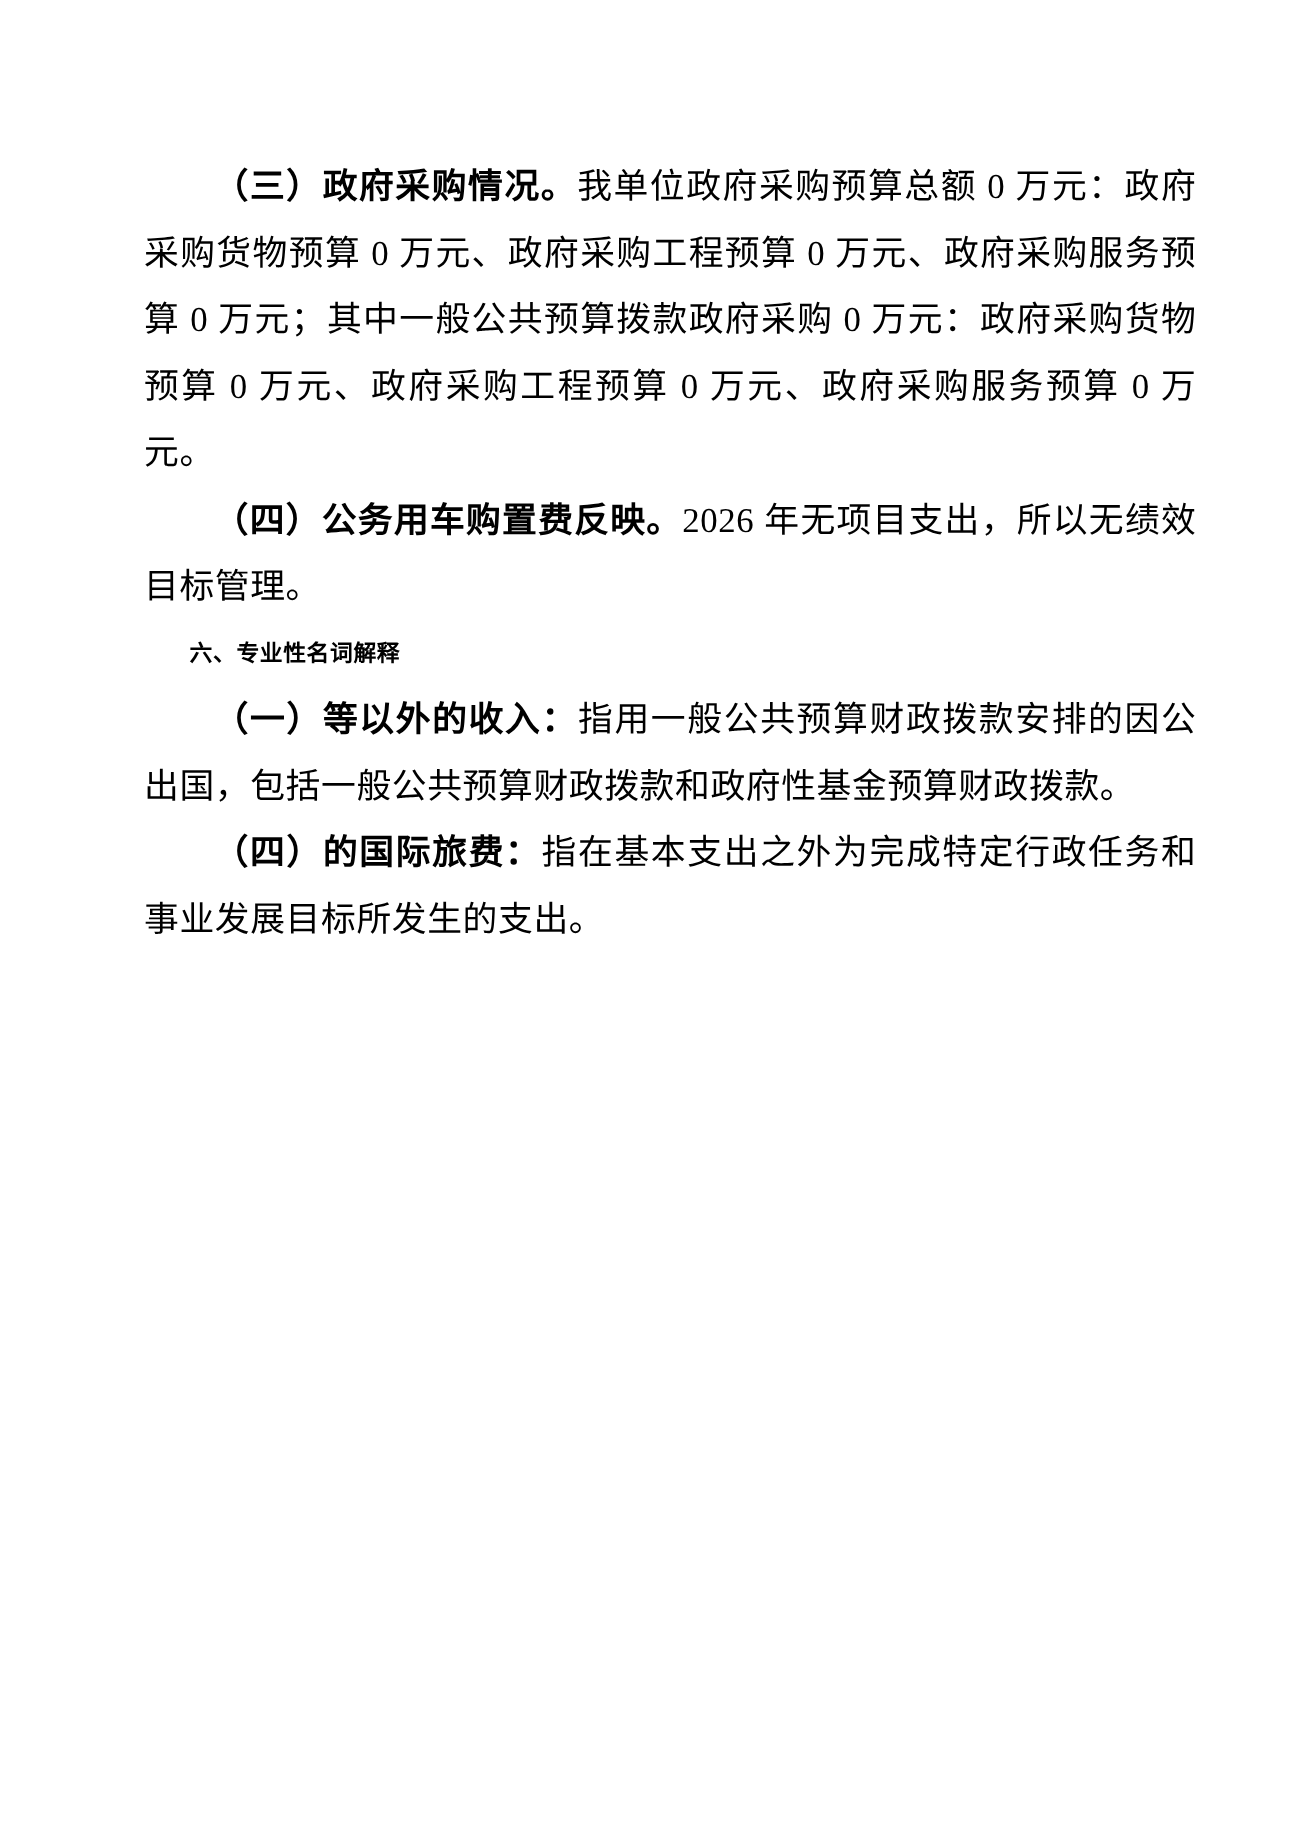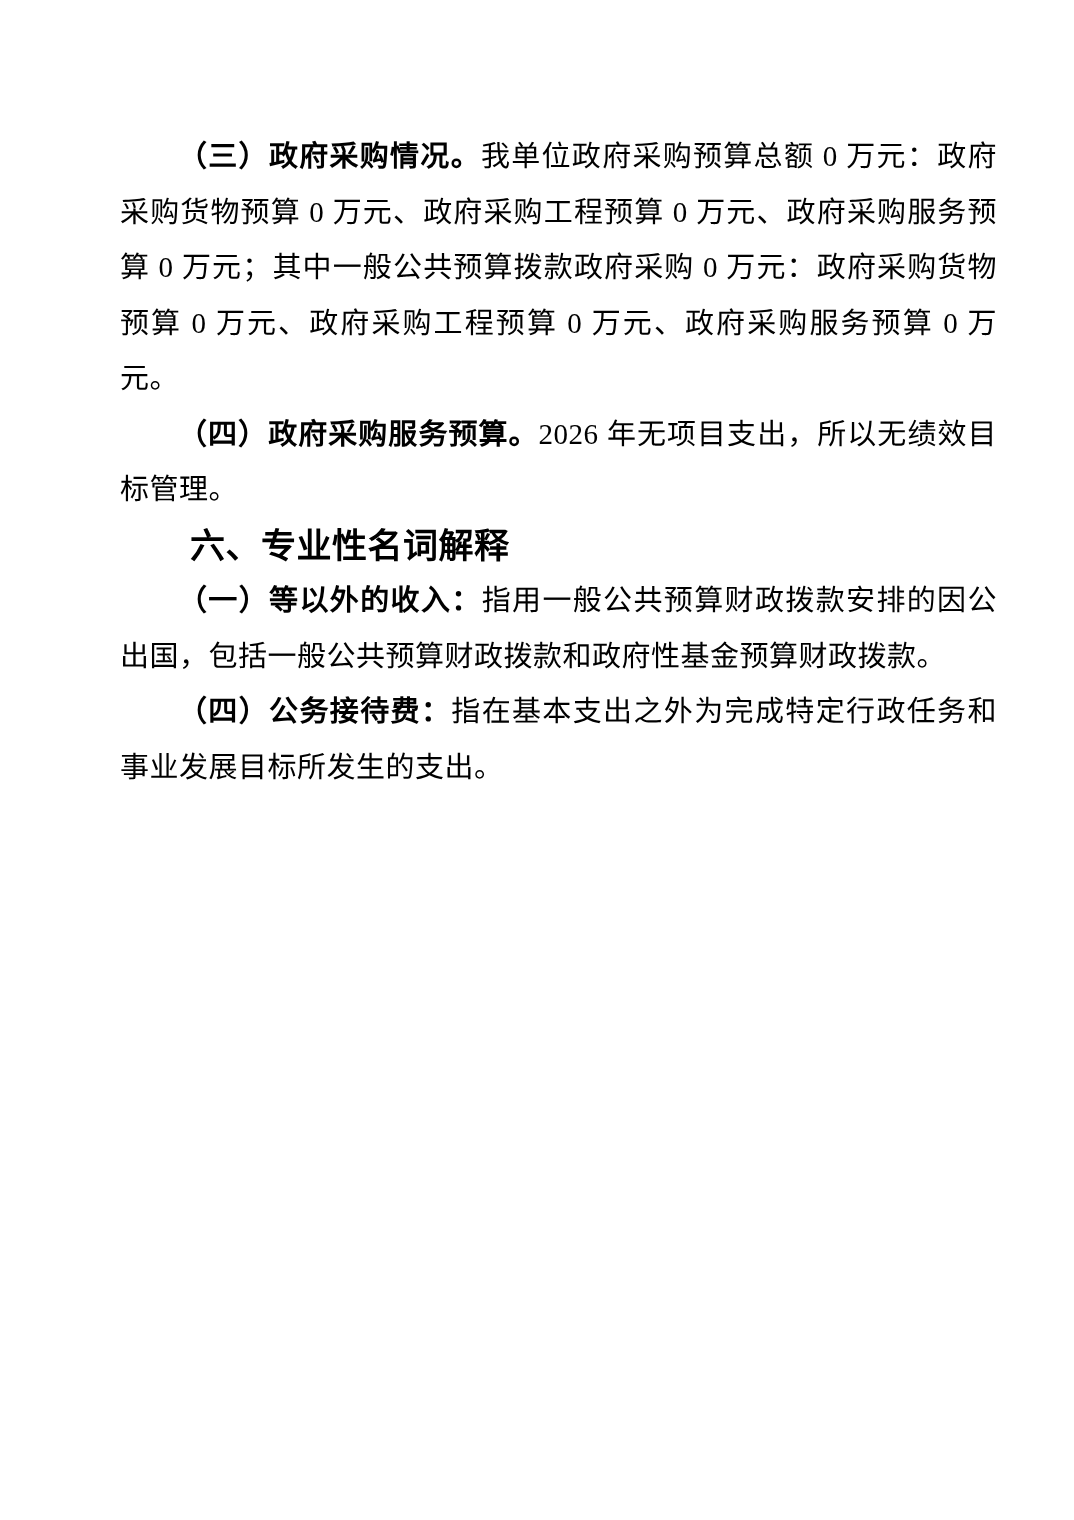--- a/index.html
+++ b/index.html
@@ -30,38 +30,38 @@
     text-indent: 2em;
     letter-spacing: 0.5px;
   }
   .para .lead {
     font-weight: bold;
   }
   .section-heading {
     margin: 0;
     font-family: "Liberation Sans", "DejaVu Sans", sans-serif;
     font-weight: bold;
-    font-size: 35px;
+    font-size: 19px;
     line-height: 55.5px;
     text-indent: 2em;
     letter-spacing: 0.5px;
   }
 </style>
 </head>
 <body>
 
 <div class="page">
 
   <p class="para"><span class="lead">（三）政府采购情况。</span><span>我单位政府采购预算总额 0 万元：政府采购货物预算 0 万元、政府采购工程预算 0 万元、政府采购服务预算 0 万元；其中一般公共预算拨款政府采购 0 万元：政府采购货物预算 0 万元、政府采购工程预算 0 万元、政府采购服务预算 0 万元。</span></p>
 
-  <p class="para"><span class="lead">（四）政府采购服务预算。</span><span>2026 年无项目支出，所以无绩效目标管理。</span></p>
+  <p class="para"><span class="lead">（四）公务用车购置费反映。</span><span>2026 年无项目支出，所以无绩效目标管理。</span></p>
 
 
   <h2 class="section-heading">六、专业性名词解释</h2>
 
   <p class="para"><span class="lead">（一）等以外的收入：</span><span>指用一般公共预算财政拨款安排的因公出国，包括一般公共预算财政拨款和政府性基金预算财政拨款。</span></p>
 
 
 
-  <p class="para"><span class="lead">（四）公务接待费：</span><span>指在基本支出之外为完成特定行政任务和事业发展目标所发生的支出。</span></p>
+  <p class="para"><span class="lead">（四）的国际旅费：</span><span>指在基本支出之外为完成特定行政任务和事业发展目标所发生的支出。</span></p>
 
 
 </div>
 
 </body></html>

